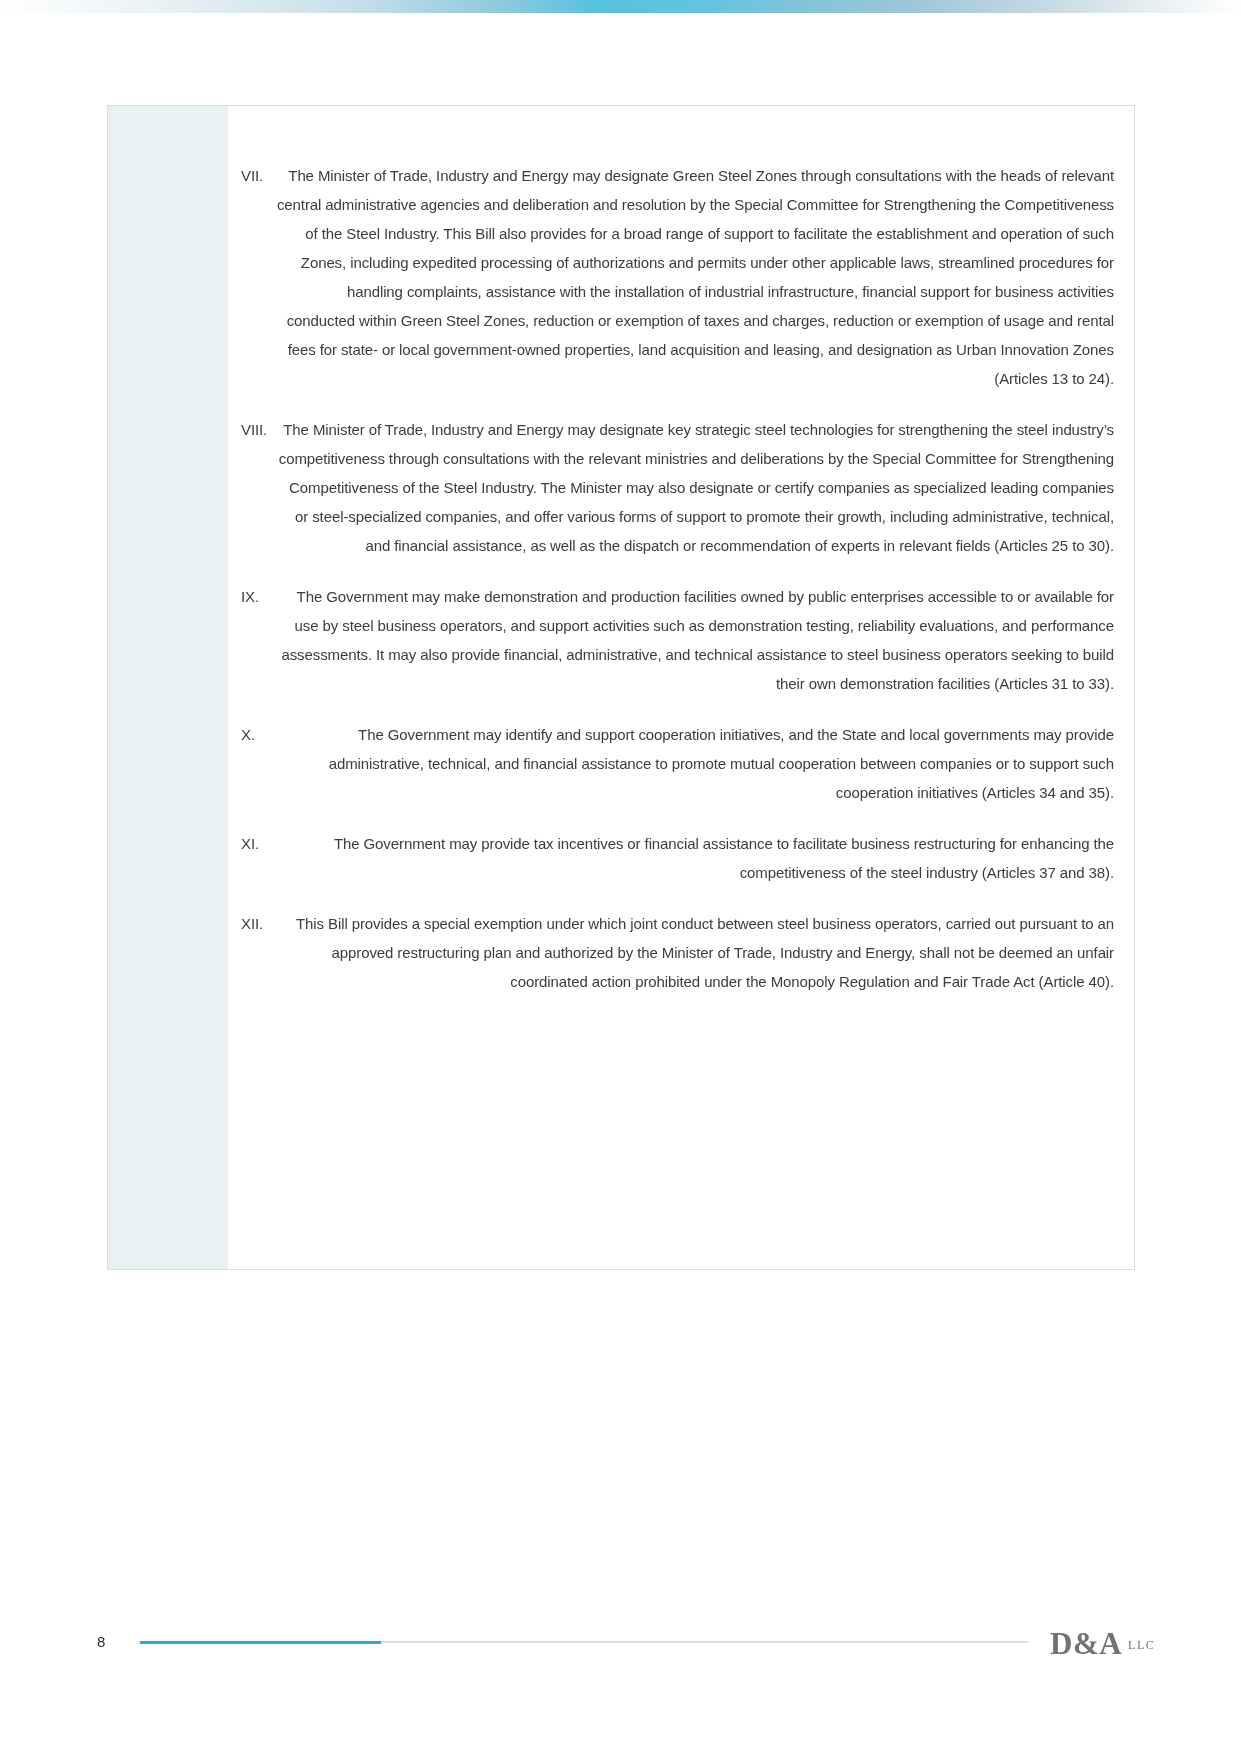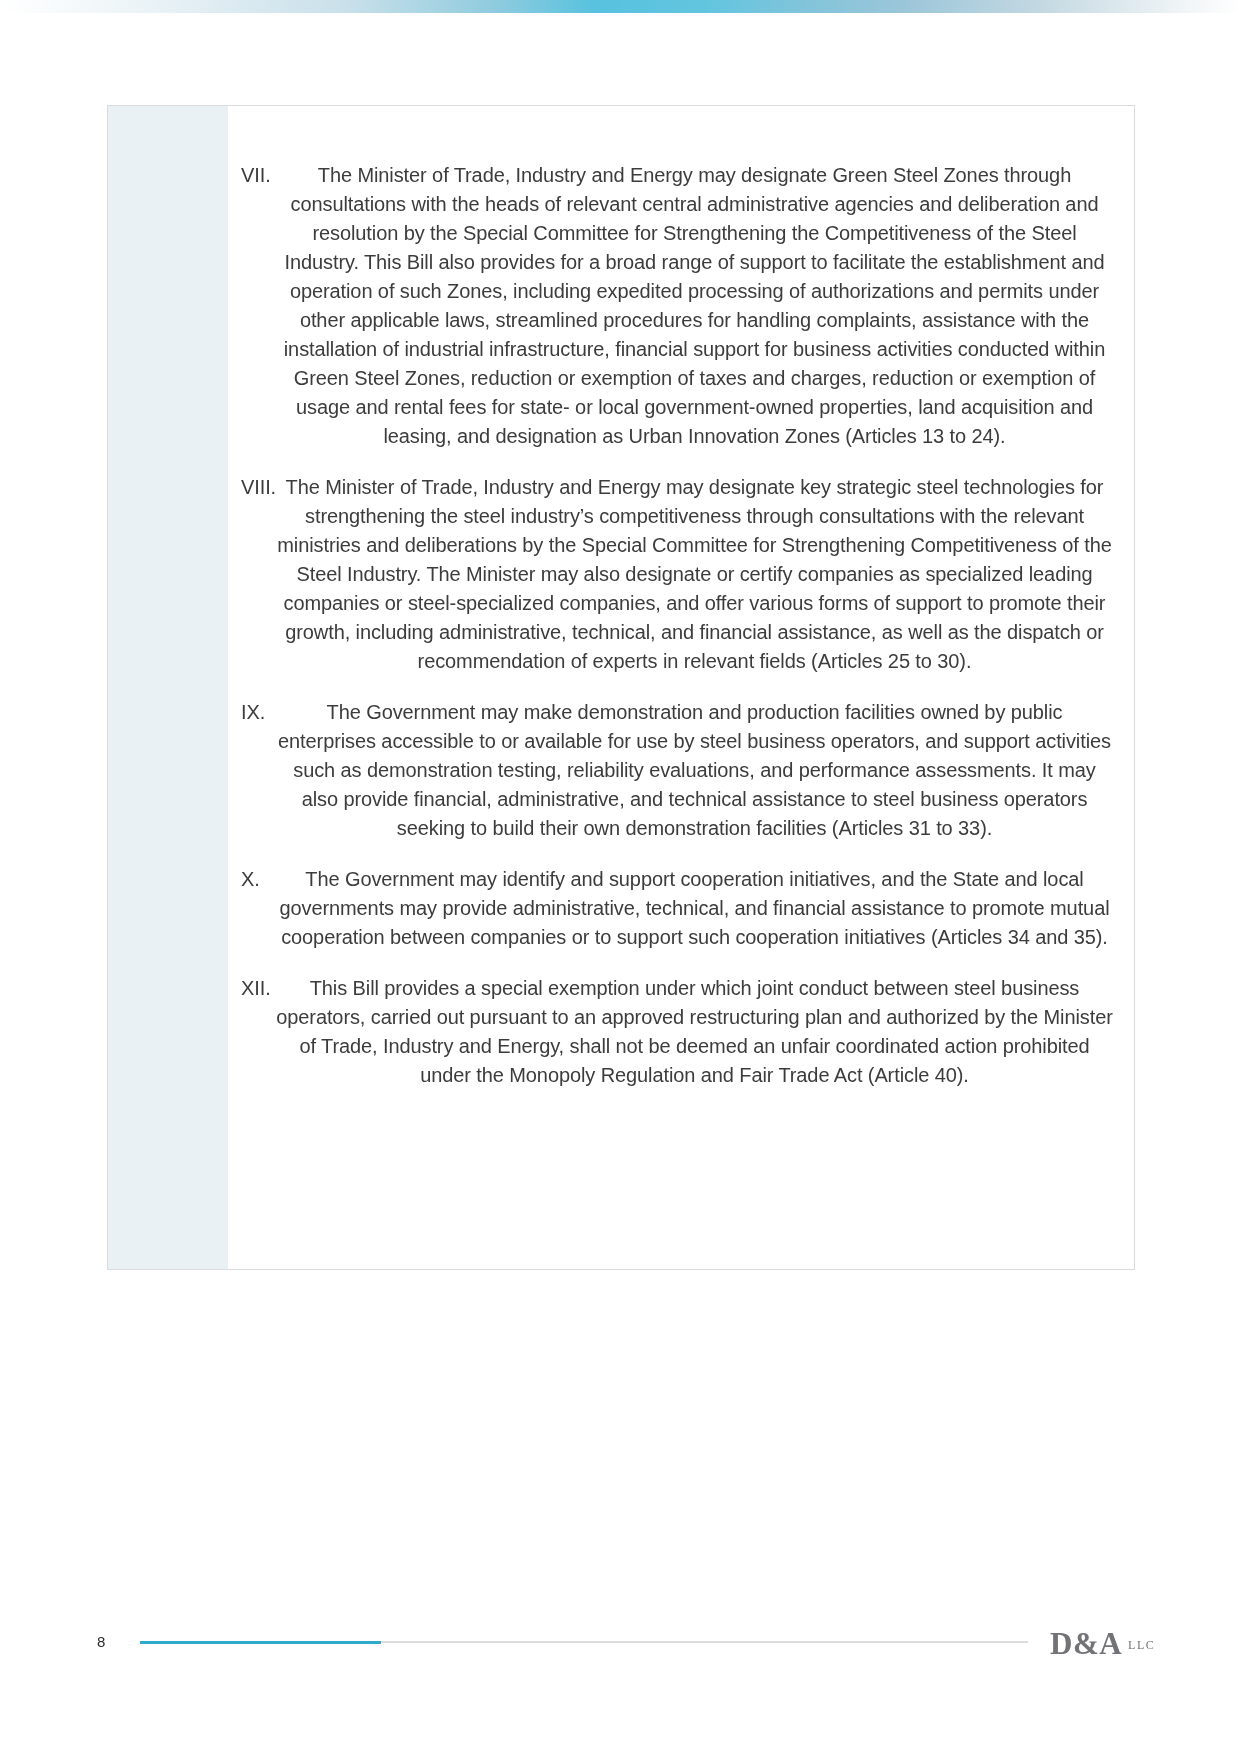--- a/index.html
+++ b/index.html
@@ -61,32 +61,32 @@
     padding: 55px 20px 0 13px;
     box-sizing: border-box;
   }
 
   .numbered-item {
     display: grid;
     grid-template-columns: 27px 1fr;
     column-gap: 7px;
     margin: 0 0 22px 0;
     color: #3c3c3c;
-    font-size: 20px;
+    font-size: 15px;
     line-height: 29px;
     letter-spacing: -0.1px;
   }
   .numbered-item:last-child { margin-bottom: 16px; }
 
   .item-numeral {
     white-space: nowrap;
   }
 
   .item-text {
-    text-align: center;
+    text-align: right;
   }
 
   
   .footer-page-number {
     position: absolute;
     left: 97px;
     top: 1633px;
     font-size: 15px;
     color: #2d2d2d;
   }
@@ -154,20 +154,24 @@
     <div class="numbered-item">
       <span class="item-numeral">IX.</span>
       <span class="item-text">The Government may make demonstration and production facilities owned by public enterprises accessible to or available for use by steel business operators, and support activities such as demonstration testing, reliability evaluations, and performance assessments. It may also provide financial, administrative, and technical assistance to steel business operators seeking to build their own demonstration facilities (Articles 31 to 33).</span>
     </div>
 
     <div class="numbered-item">
       <span class="item-numeral">X.</span>
       <span class="item-text">The Government may identify and support cooperation initiatives, and the State and local governments may provide administrative, technical, and financial assistance to promote mutual cooperation between companies or to support such cooperation initiatives (Articles 34 and 35).</span>
     </div>
 
+    <div class="numbered-item">
+      <span class="item-numeral">XI.</span>
+      <span class="item-text">The Government may provide tax incentives or financial assistance to facilitate business restructuring for enhancing the competitiveness of the steel industry (Articles 37 and 38).</span>
+    </div>
 
     <div class="numbered-item">
       <span class="item-numeral">XII.</span>
       <span class="item-text">This Bill provides a special exemption under which joint conduct between steel business operators, carried out pursuant to an approved restructuring plan and authorized by the Minister of Trade, Industry and Energy, shall not be deemed an unfair coordinated action prohibited under the Monopoly Regulation and Fair Trade Act (Article 40).</span>
     </div>
 
   </div>
 </div>
 
 <div class="footer-page-number">8</div>

